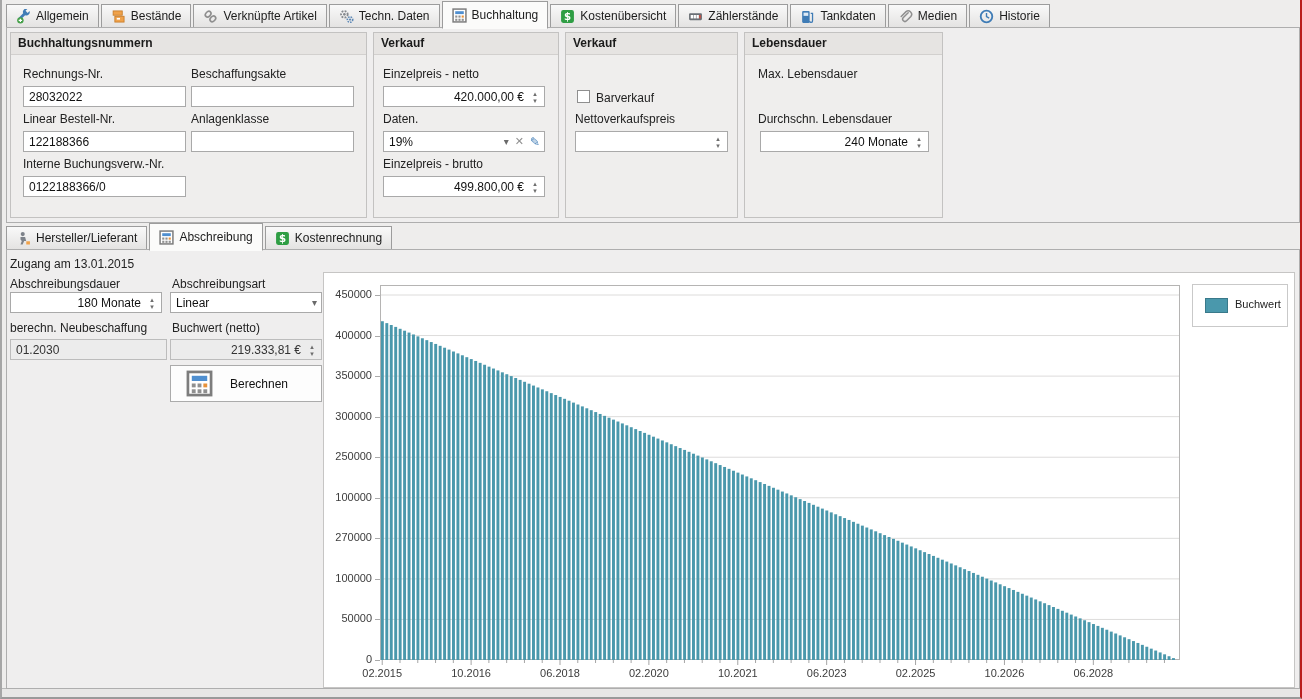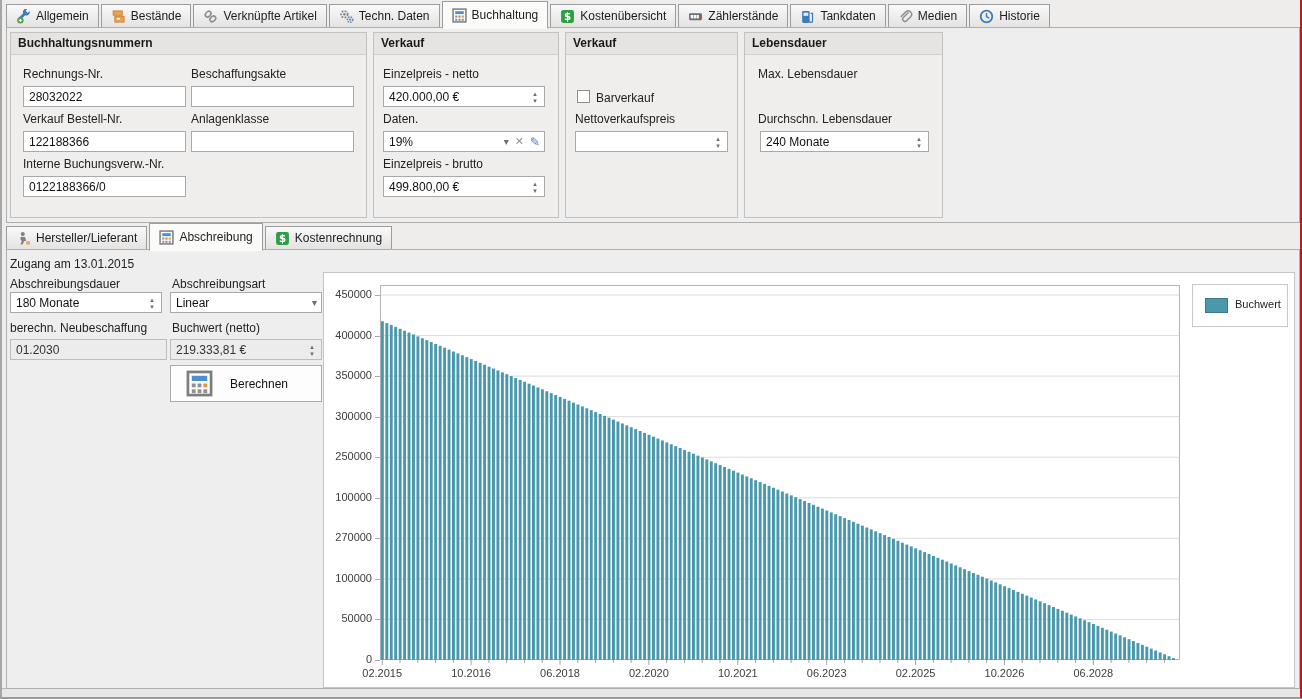--- a/index.html
+++ b/index.html
@@ -20,21 +20,21 @@
   #panel-top{left:4px;top:27px;width:1294px;height:196px;z-index:1;}
   #panel-bottom{left:4px;top:249px;width:1294px;height:440px;z-index:1;}
   
   .group{position:absolute;border:1px solid #c3c2c1;background:#efeeed;box-sizing:border-box;z-index:2;}
   .group-header{height:21px;line-height:21px;background:#e6e4e2;border-bottom:1px solid #d2d0ce;
                 font-weight:bold;padding-left:7px;color:#1b1b1b;}
   .lbl{position:absolute;color:#222;white-space:nowrap;z-index:3;}
   .field{position:absolute;background:#fff;border:1px solid #a9a9a9;box-sizing:border-box;height:21px;z-index:3;}
   .field input{position:absolute;left:0;top:0;width:100%;height:100%;border:none;outline:none;background:transparent;
                font-family:inherit;font-size:12px;color:#111;padding:0 5px;box-sizing:border-box;}
-  .field input.num{padding-right:20px;}
+  .field input.num{text-align:right;padding-right:20px;}
   .field.readonly{background:#ececec;border-color:#bcbcbc;}
   .field.readonly input{color:#333;}
   .spinbtns{position:absolute;right:2px;top:0;height:100%;width:14px;display:flex;flex-direction:column;
             align-items:center;justify-content:center;color:#6e6e6e;font-size:7px;line-height:7px;z-index:4;}
   .combo-icons{position:absolute;right:4px;top:0;height:100%;display:flex;align-items:center;gap:6px;z-index:4;}
   .combo-icons .dd{color:#6a6a6a;font-size:10px;}
   .combo-icons .clr{color:#8f8f8f;font-size:11px;}
   .combo-icons .pen{color:#3f7cb6;font-size:12px;}
   .checkbox{position:absolute;width:13px;height:13px;background:#fff;border:1px solid #8f8f8f;box-sizing:border-box;z-index:3;}
   .btn{position:absolute;display:flex;align-items:center;background:#fdfdfd;border:1px solid #ababab;
@@ -171,21 +171,21 @@
     <div class="group-header">Buchhaltungsnummern</div>
   </div>
   <div class="lbl" style="left:21px;top:67px;">Rechnungs-Nr.</div>
   <div class="field" style="left:21px;top:86px;width:163px;">
     <input value="28032022" style="">
   </div>
   <div class="lbl" style="left:189px;top:67px;">Beschaffungsakte</div>
   <div class="field" style="left:189px;top:86px;width:163px;">
     <input value="" style="">
   </div>
-  <div class="lbl" style="left:21px;top:112px;">Verkauf Bestell-Nr.</div>
+  <div class="lbl" style="left:21px;top:112px;">Linear Bestell-Nr.</div>
   <div class="field" style="left:21px;top:131px;width:163px;">
     <input value="122188366" style="">
   </div>
   <div class="lbl" style="left:189px;top:112px;">Anlagenklasse</div>
   <div class="field" style="left:189px;top:131px;width:163px;">
     <input value="" style="">
   </div>
   <div class="lbl" style="left:21px;top:157px;">Interne Buchungsverw.-Nr.</div>
   <div class="field" style="left:21px;top:176px;width:163px;">
     <input value="0122188366/0" style="">

